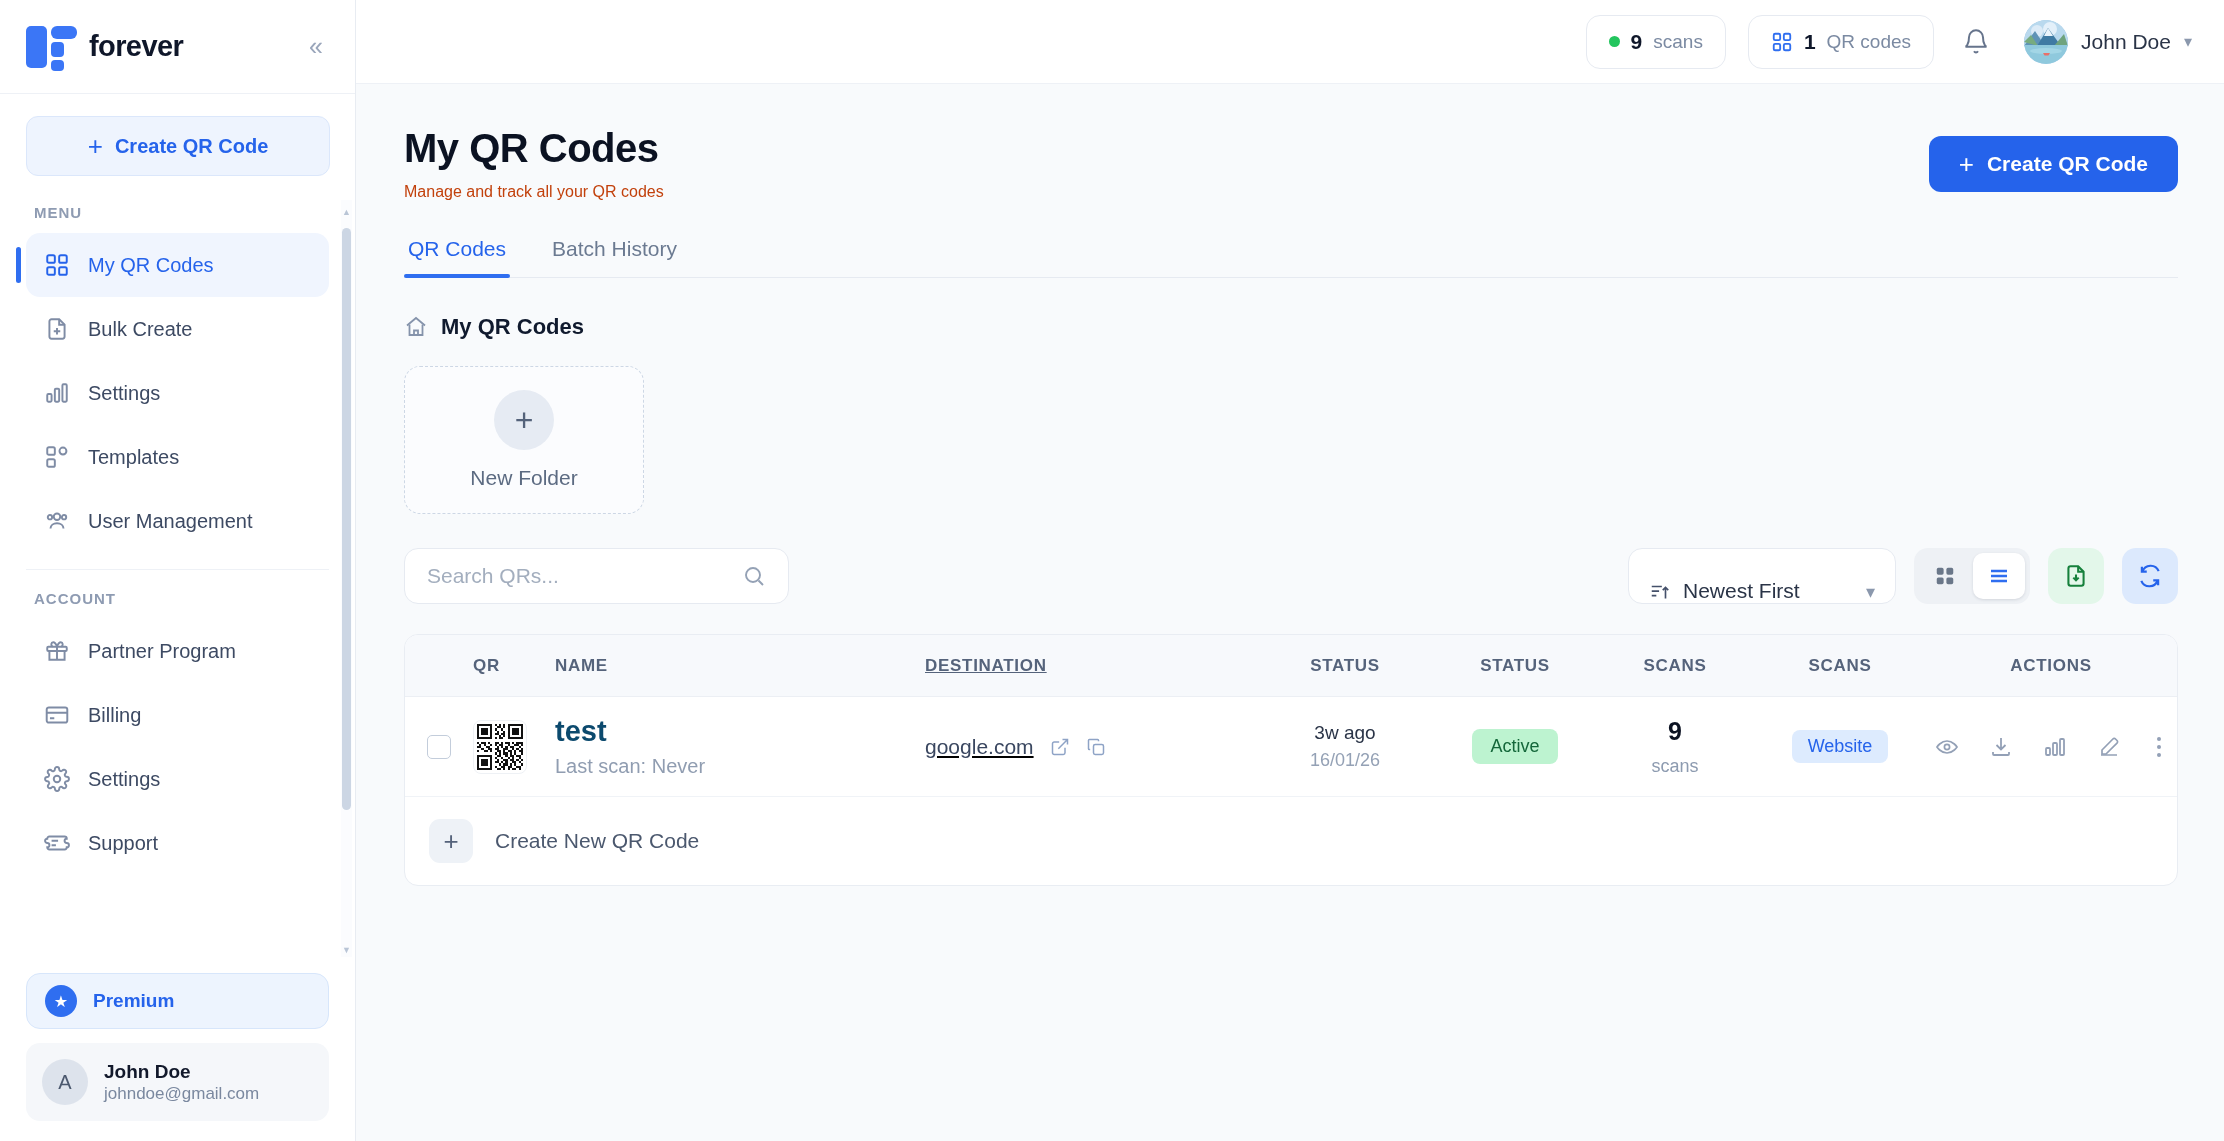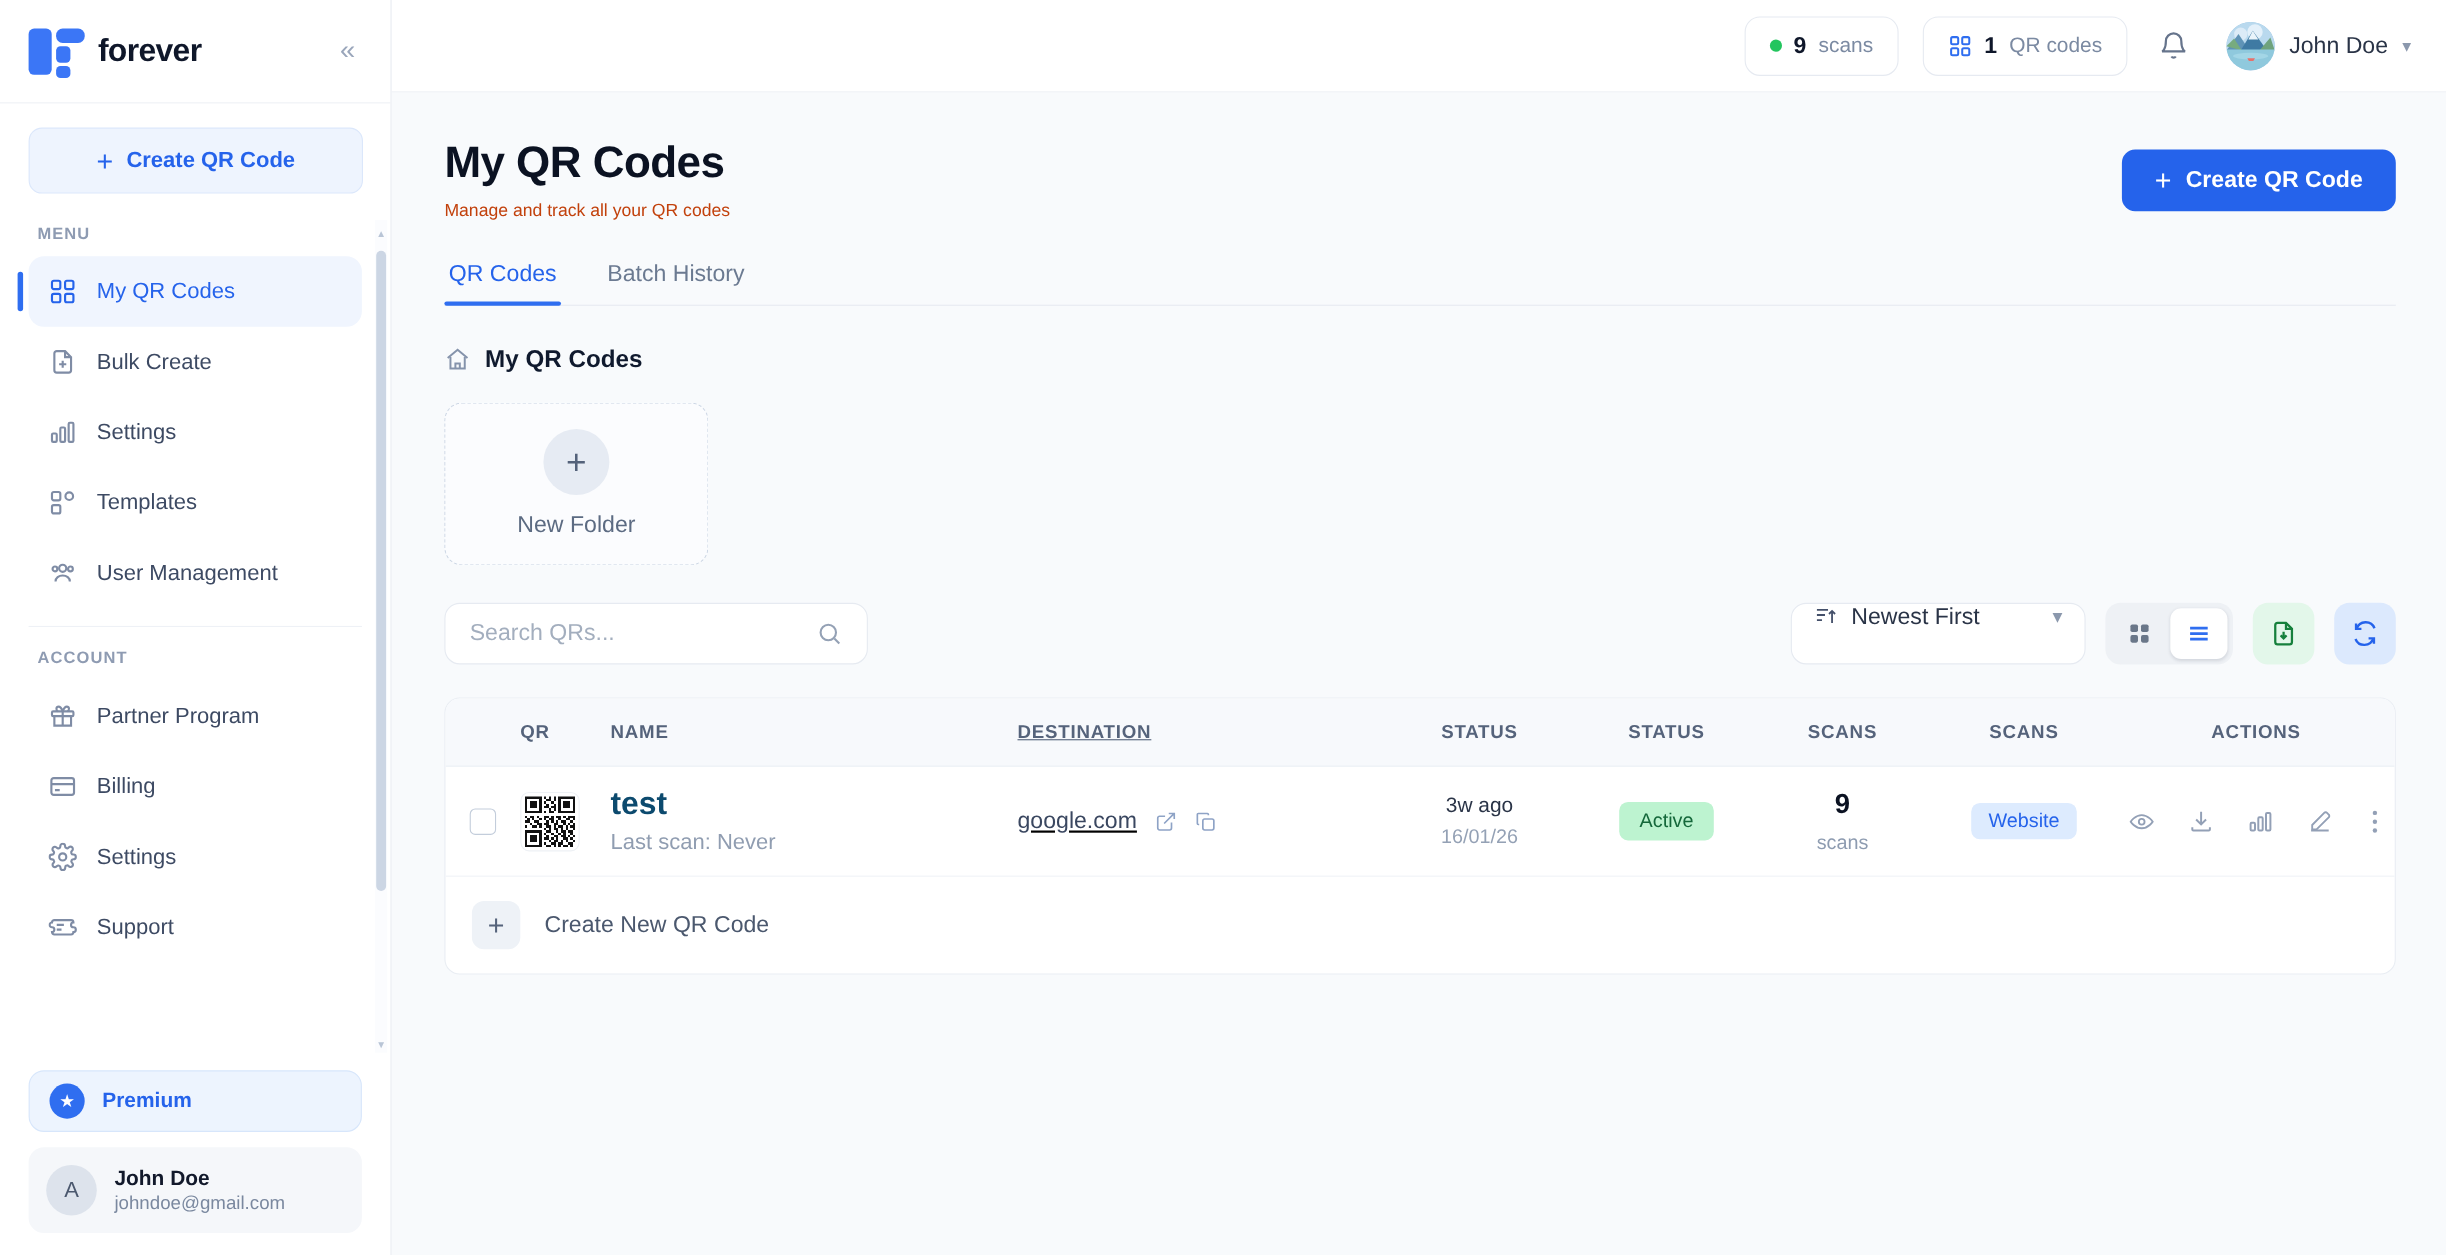--- a/index.html
+++ b/index.html
@@ -180,21 +180,21 @@
   .search-box input {
     flex: 1 1 auto; border: none; outline: none; background: transparent;
     font-size: 21px; color: #2a3447; font-family: "Liberation Sans", sans-serif;
   }
   .search-box input::placeholder { color: #a3aebe; }
   .search-box .ic { color: #94a1b5; }
 
   .toolbar-right { margin-left: auto; display: flex; align-items: center; gap: 18px; }
   .sort-select {
     width: 268px; height: 56px; background: #fff; border: 1px solid #e6eaf1;
-    border-radius: 14px; display: flex; align-items: flex-start; gap: 12px;
+    border-radius: 14px; display: flex; align-items: flex-end; gap: 12px;
     padding: 0 20px; cursor: pointer;
   }
   .sort-label { font-size: 21px; color: #2a3447; }
   .sort-select .caret { margin-left: auto; font-size: 18px; color: #8b98ad; }
   .view-toggle {
     height: 56px; background: #eef1f5; border-radius: 14px; padding: 5px;
     display: flex; align-items: center; gap: 2px;
   }
   .vt-btn {
     width: 52px; height: 46px; border-radius: 10px; cursor: pointer;

